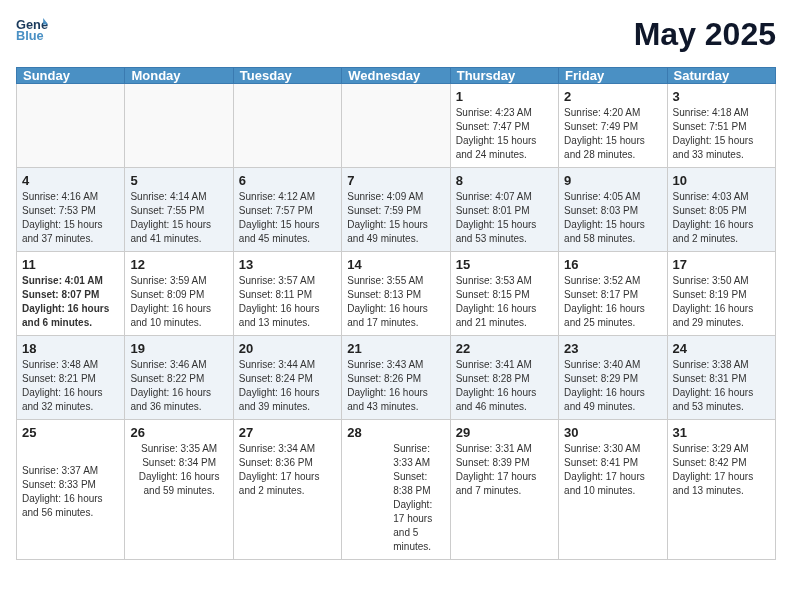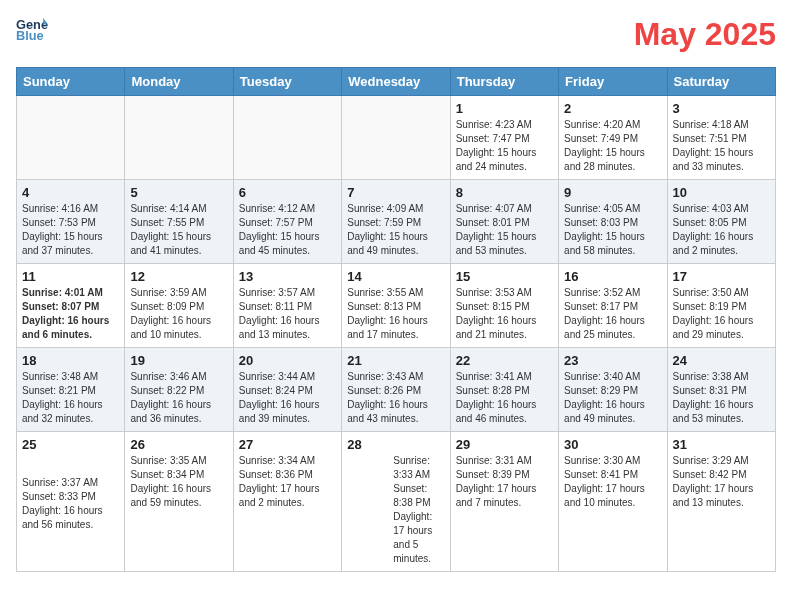--- a/index.html
+++ b/index.html
@@ -24,37 +24,37 @@
     .logo-icon {
       width: 32px;
       height: 28px;
     }
     .title-block {
       text-align: right;
     }
     .month-title {
       font-size: 32px;
       font-weight: bold;
-      color: #ef4444;
+      color: #0f172a;
     }
     .location {
       font-size: 16px;
       color: #444;
     }
     .calendar {
       width: 100%;
       border-collapse: collapse;
       border: 1px solid #ccc;
     }
     .calendar th {
       background: #4a90c4;
       color: #fff;
       font-size: 13px;
       font-weight: bold;
-      padding: 6px 6px;
+      padding: 0 6px;
       text-align: left;
       border: 1px solid #3a7ab0;
     }
     .calendar td {
       width: calc(100% / 7);
       vertical-align: top;
       padding: 5px 5px;
       border: 1px solid #ccc;
       font-size: 10.5px;
       color: #222;
@@ -294,21 +294,21 @@
       <tr class="row-even">
         <td>
           <span class="date-num">25</span>
           <div class="day-info" style="white-space: pre-line; margin-top: 24px;">Sunrise: 3:37 AM
 Sunset: 8:33 PM
 Daylight: 16 hours
 and 56 minutes.</div>
         </td>
         <td>
           <span class="date-num">26</span>
-          <div class="day-info" style="white-space: pre-line;">Sunrise: 3:35 AM
+          <div class="day-info" style="white-space: pre-line; text-align: center;">Sunrise: 3:35 AM
 Sunset: 8:34 PM
 Daylight: 16 hours
 and 59 minutes.</div>
         </td>
         <td>
           <span class="date-num">27</span>
           <div class="day-info" style="white-space: pre-line;">Sunrise: 3:34 AM
 Sunset: 8:36 PM
 Daylight: 17 hours
 and 2 minutes.</div>

